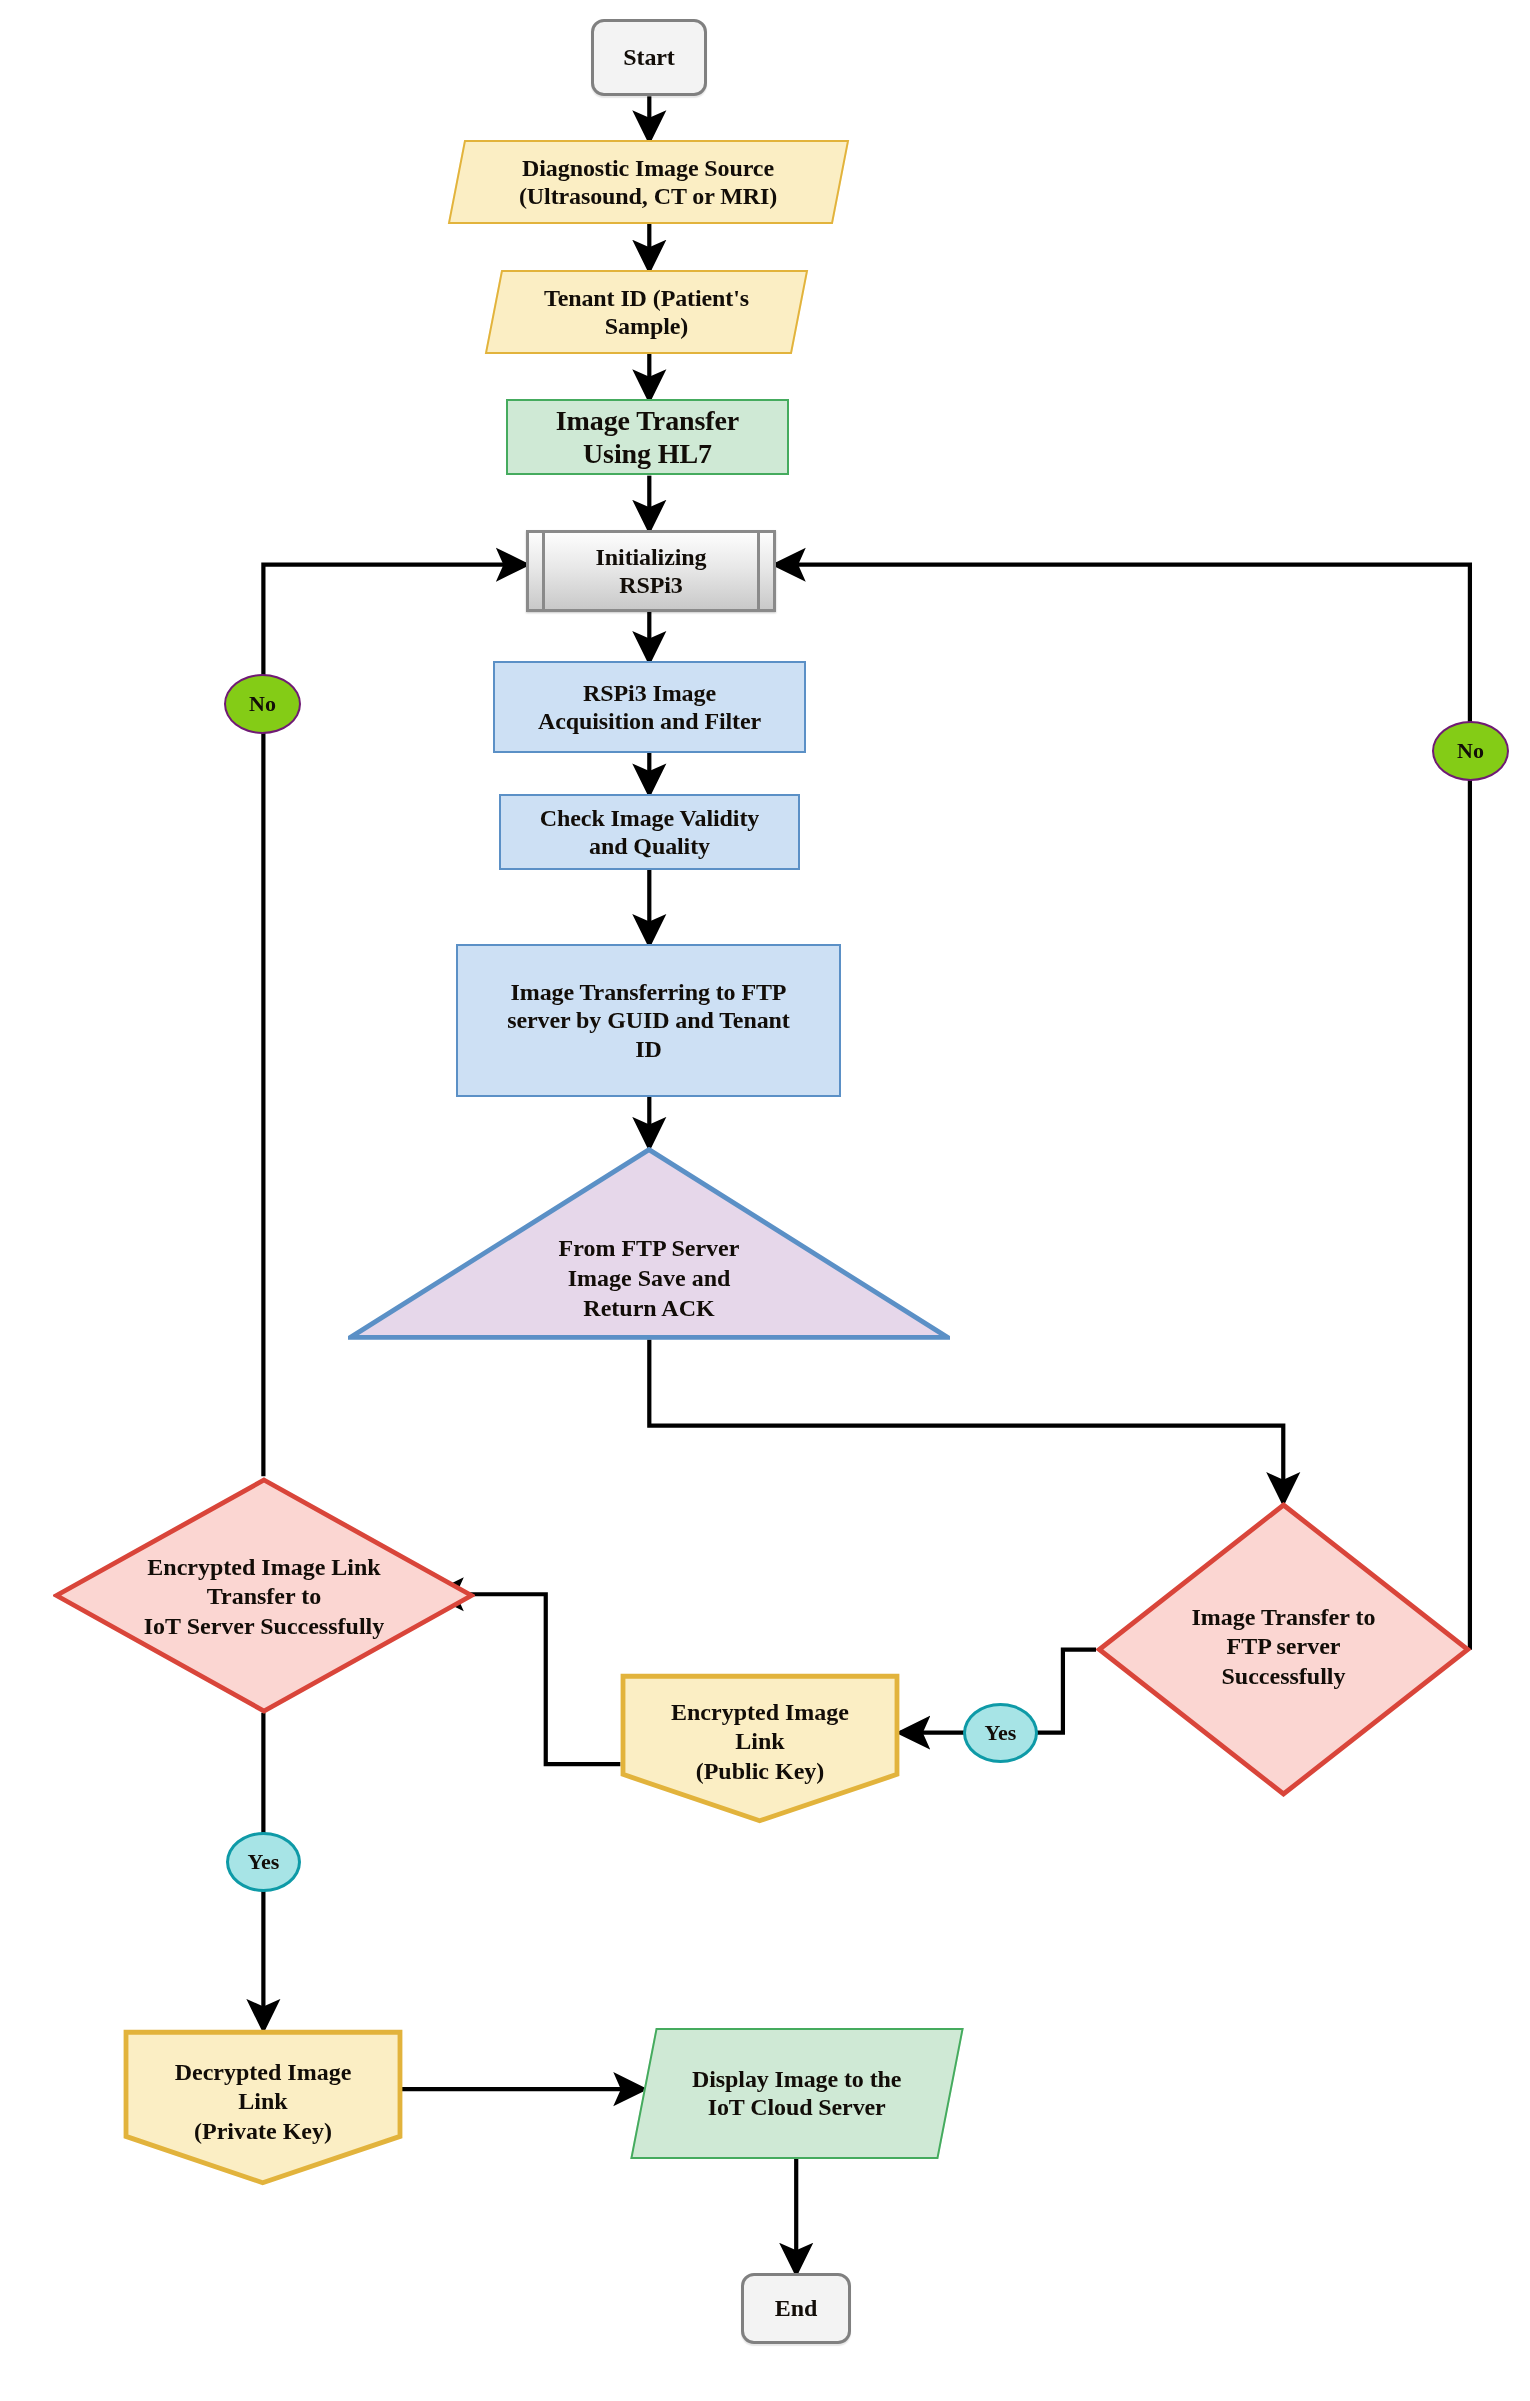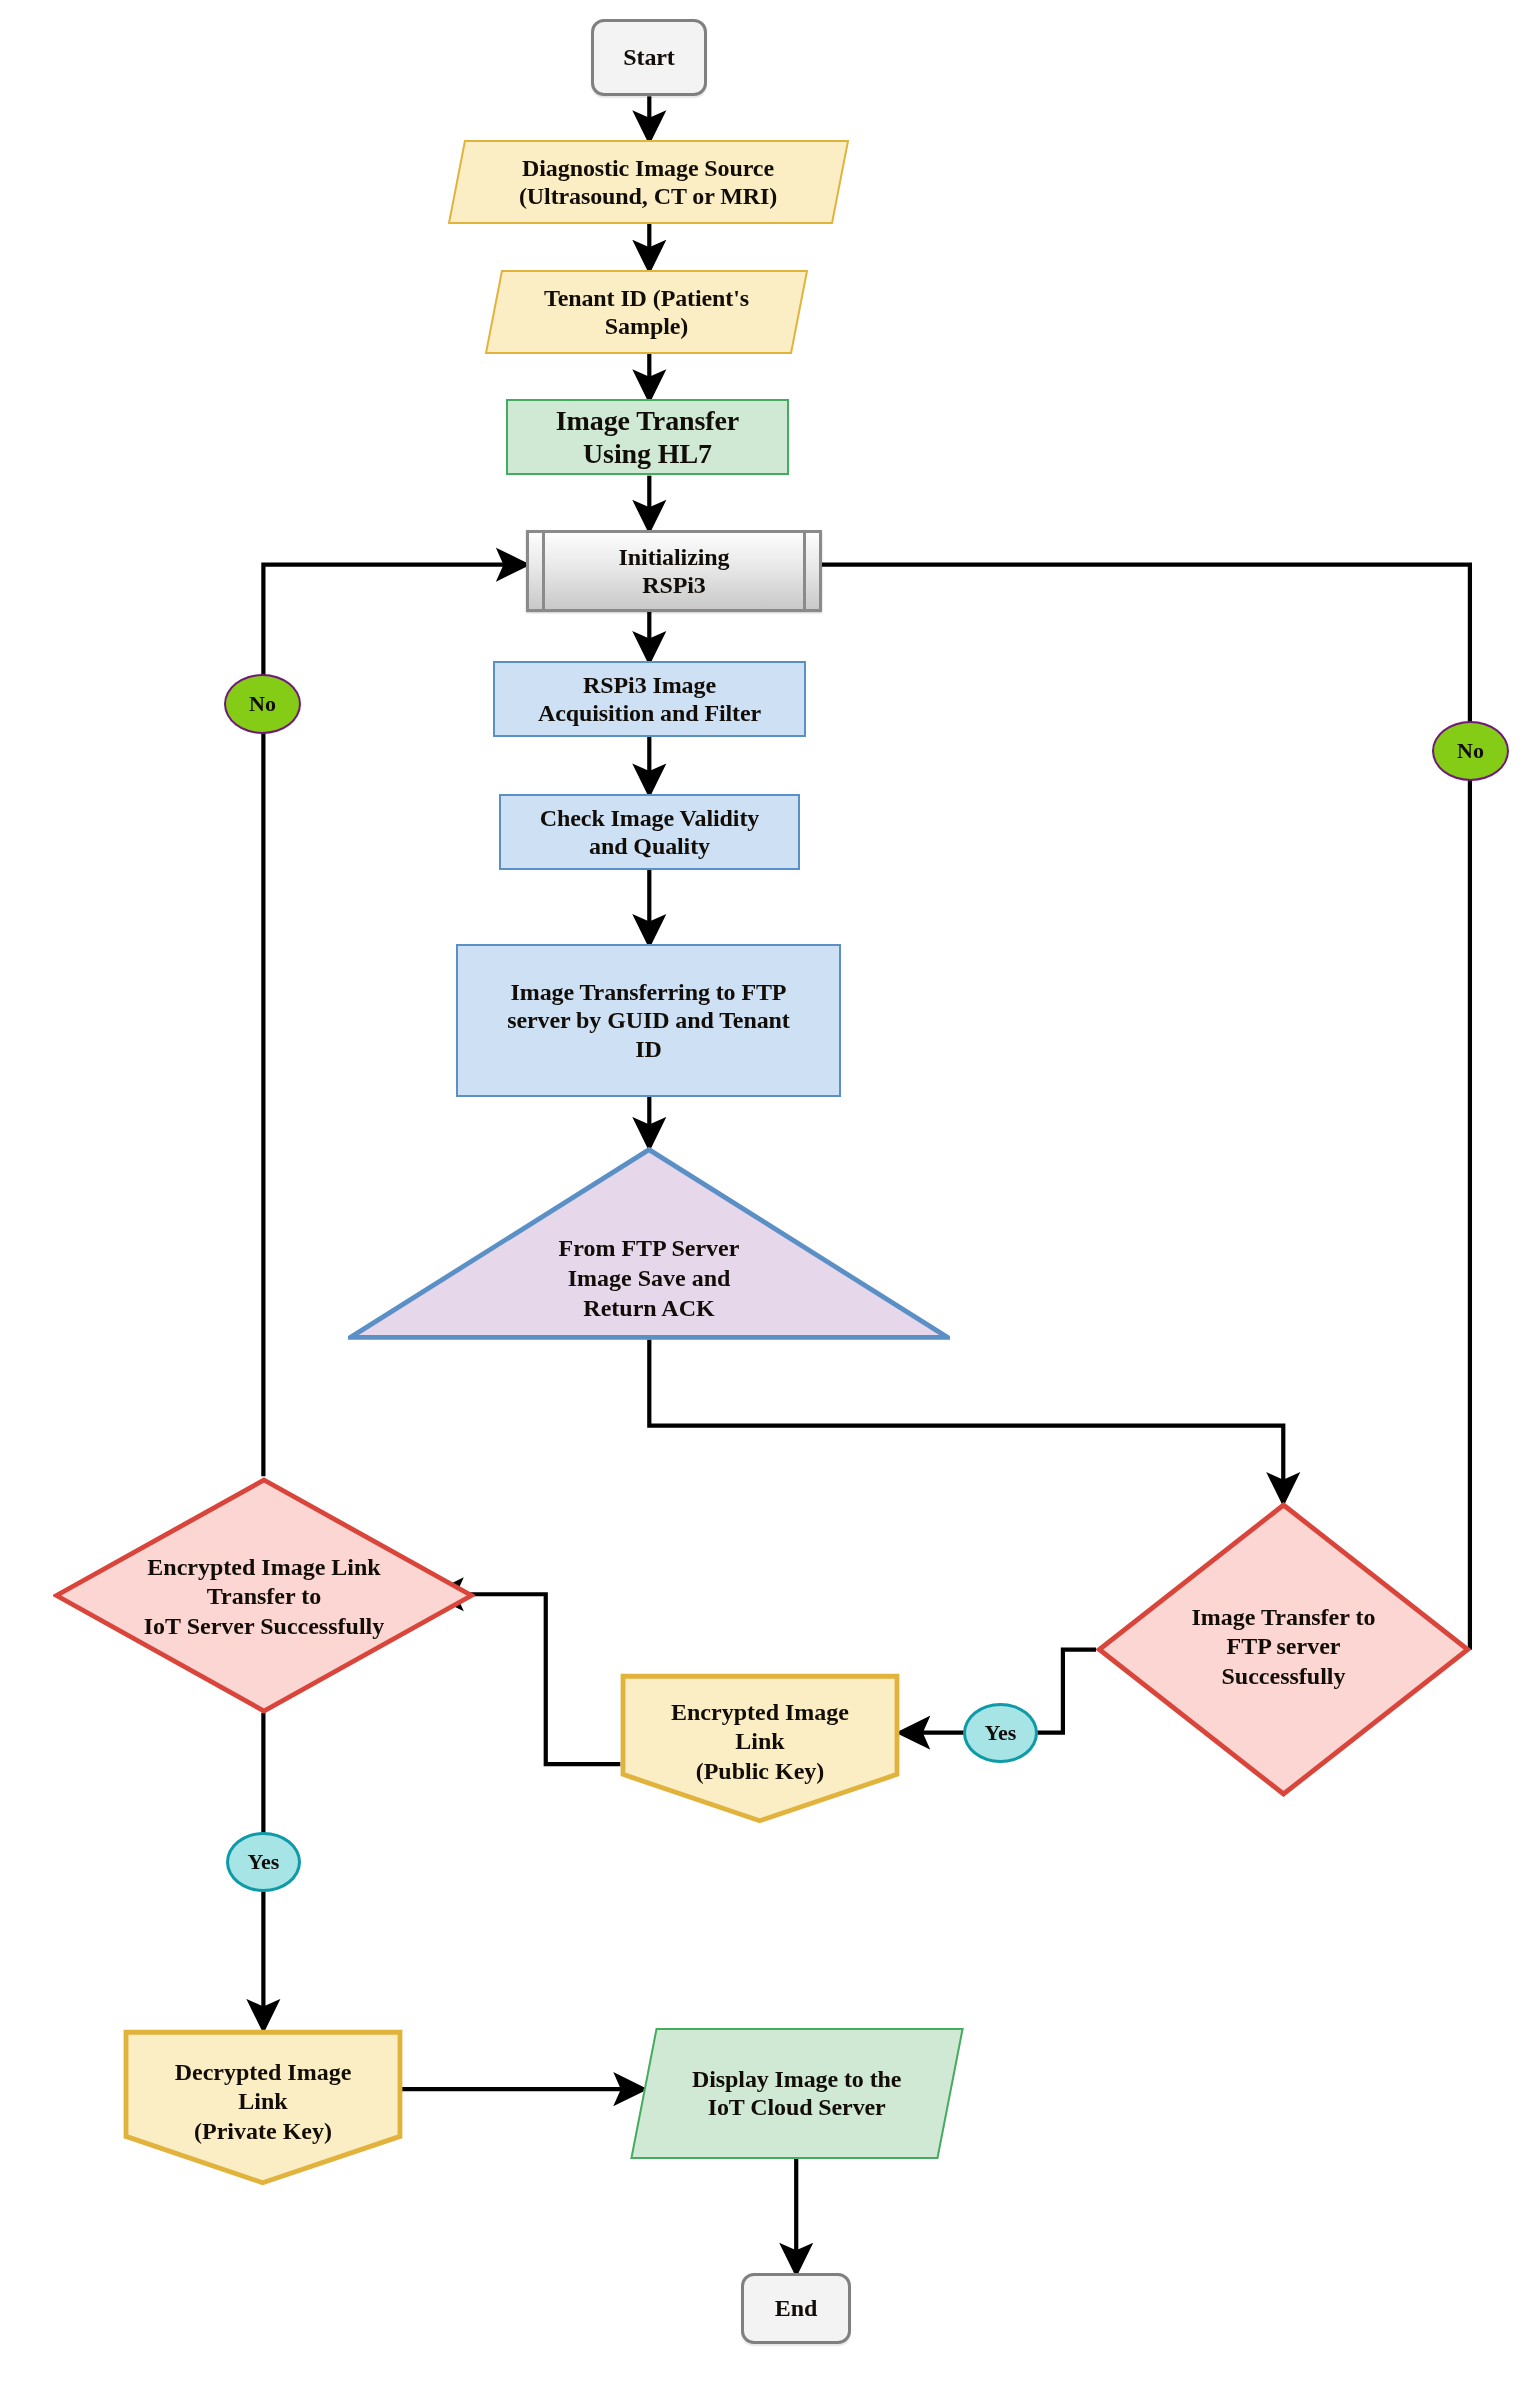--- a/index.html
+++ b/index.html
@@ -205,28 +205,28 @@
   <div class="node para-yellow" style="left:493px; top:270px; width:307px; height:84px;">
     <span>Tenant ID (Patient's
 Sample)</span>
   </div>
 
   <div class="node proc-green" style="left:506px; top:399px; width:283px; height:76px;">
     <span>Image Transfer
 Using HL7</span>
   </div>
 
-  <div class="node predef" style="left:526px; top:530px; width:296px; height:82px; position:absolute;">
+  <div class="node predef" style="left:526px; top:530px; width:250px; height:82px; position:absolute;">
     <span class="bar left"></span>
     <span class="bar right"></span>
     <span>Initializing
 RSPi3</span>
   </div>
 
-  <div class="node proc-blue" style="left:493px; top:661px; width:313px; height:76px;">
+  <div class="node proc-blue" style="left:493px; top:661px; width:313px; height:92px;">
     <span>RSPi3 Image
 Acquisition and Filter</span>
   </div>
 
   <div class="node proc-blue" style="left:499px; top:794px; width:301px; height:76px;">
     <span>Check Image Validity
 and Quality</span>
   </div>
 
   <div class="node proc-blue" style="left:456px; top:944px; width:385px; height:153px;">

